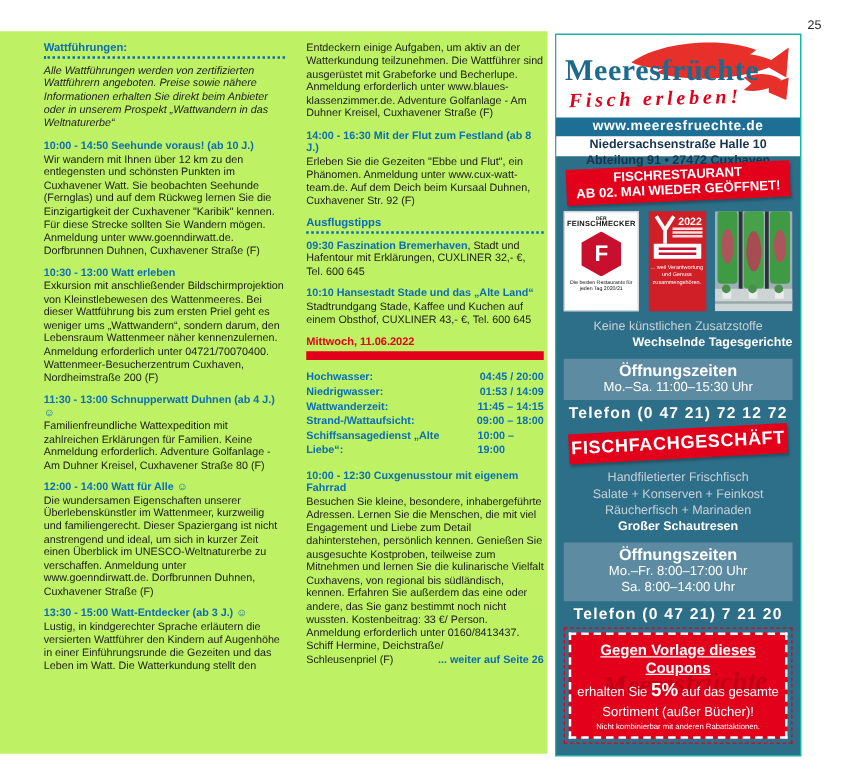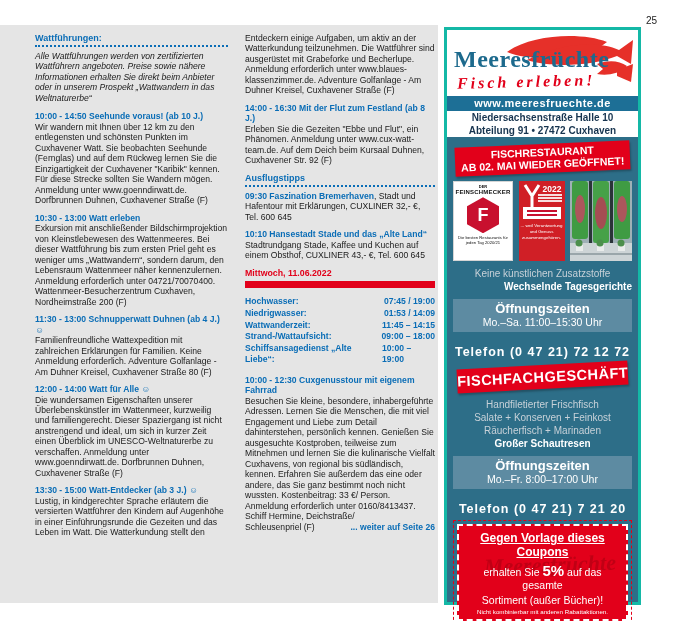--- a/index.html
+++ b/index.html
@@ -2,21 +2,21 @@
 <html><head>
 <meta charset="utf-8">
 <style>
   * { margin:0; padding:0; box-sizing:border-box; }
   html,body { width:676px; height:621px; }
   body { position:relative; background:#ffffff; font-family:"Liberation Sans", sans-serif; color:#1a1a1a; overflow:hidden; }
 
   .page-num { position:absolute; left:646px; top:15px; font-size:10px; color:#222; }
 
   
-  .content-panel { position:absolute; left:0; top:25px; width:438px; height:578px; background:#e5e5e5; }
+  .content-panel { position:absolute; left:0; top:25px; width:438px; height:578px; background:#bef264; }
   .col { position:absolute; top:8px; font-size:8.6px; line-height:1.22; }
   .col-left  { left:35px;  width:193px; }
   .col-mid   { left:245px; width:190px; }
 
   .sec-head { color:#0a6db6; font-weight:bold; font-size:9px; border-bottom:2px dotted #0a6db6; padding-bottom:1px; margin-bottom:4px; }
   .intro { font-style:italic; margin-bottom:8px; }
   .event { margin-bottom:7px; }
   .event-title { color:#0a6db6; font-weight:bold; display:block; }
   .trip { margin-bottom:7px; }
   .trip-title { color:#0a6db6; font-weight:bold; }
@@ -24,27 +24,27 @@
   .date-head { color:#e2001a; font-weight:bold; font-size:8.8px; margin-top:4px; }
   .date-bar { height:7px; background:#e2001a; margin:3px 0 8px 0; }
 
   .tide { margin-bottom:9px; }
   .tide-row { display:flex; justify-content:space-between; color:#0a6db6; font-weight:bold; line-height:1.35; }
 
   .last-line { display:flex; justify-content:space-between; }
   .continue-note { color:#0a6db6; font-weight:bold; }
 
   
-  .ad { position:absolute; left:444px; top:27px; width:197px; height:578px; background:#2d6e88; border:3px solid #14b8a6; }
+  .ad { position:absolute; left:444px; top:27px; width:197px; height:578px; background:#2d6e88; border:1px solid #14b8a6; }
   .ad-logo { position:relative; height:66px; background:#fff; overflow:hidden; }
   .ad-fish-svg { position:absolute; left:0; top:0; }
   .ad-brand { position:absolute; left:7px; top:16px; font-family:"Liberation Serif", serif; font-weight:bold; font-size:24px; letter-spacing:0.5px; color:#1d6a8d; }
   .ad-tagline { position:absolute; left:10px; top:43px; font-family:"Liberation Serif", serif; font-style:italic; font-weight:bold; font-size:16px; letter-spacing:3px; color:#e2001a; transform:rotate(-1.5deg); }
   .ad-www { height:15px; background:#1d6f96; color:#fff; font-weight:bold; font-size:11px; text-align:center; line-height:15px; letter-spacing:0.5px; }
-  .ad-address { height:26px; background:#fff; color:#17344f; font-weight:bold; font-size:10px; text-align:center; line-height:1.25; padding-top:1px; }
+  .ad-address { height:16px; background:#fff; color:#17344f; font-weight:bold; font-size:10px; text-align:center; line-height:1.25; padding-top:1px; }
   .ad-main { padding:7px 6px 6px 6px; }
 
   .banner { background:#e2001a; color:#fff; font-weight:bold; text-align:center; box-shadow:1px 2px 2px rgba(0,0,0,0.25); }
   .banner-restaurant { transform:rotate(-2.5deg); font-size:10.5px; line-height:1.15; padding:2px 0 3px 0; margin:0 2px 8px 2px; }
   .banner-shop { transform:rotate(-3deg); font-size:14.5px; letter-spacing:0.5px; padding:4px 0; margin:4px 4px 9px 4px; }
 
   .badges { display:flex; justify-content:space-between; height:80px; margin-bottom:7px; }
   .badge-feins { width:60px; background:#fff; border:1px solid #d5d5d5; text-align:center; padding-top:2px; }
   .bf-der { font-size:4px; font-weight:bold; color:#111; }
   .bf-name { font-size:6px; font-weight:bold; color:#111; letter-spacing:0.2px; }
@@ -55,21 +55,21 @@
   .b22-rules { position:absolute; right:3px; top:13px; width:24px; }
   .b22-rules div { height:1.5px; background:rgba(255,255,255,0.85); margin-bottom:1.5px; }
   .b22-white { position:absolute; left:4px; top:26px; width:38px; height:12px; background:#fff; }
   .b22-white div { height:2px; background:#c8102e; margin:2.5px 4px 0 4px; }
   .b22-slogan { position:absolute; left:2px; top:42px; width:42px; color:#fff; font-size:4.4px; line-height:1.3; }
   .ad-photo { width:62px; }
 
   .features { text-align:center; font-size:10px; line-height:1.25; color:#c7d1d8; margin-bottom:6px; }
   .features .bold-white { color:#fff; font-weight:bold;text-align:right; }
 
-  .hours-box { background:#5d8ba2; text-align:center; color:#fff; padding:2px 0 3px 0; margin-bottom:13px; }
+  .hours-box { background:#5d8ba2; text-align:center; color:#fff; padding:2px 0 3px 0; margin-bottom:3px; }
   .hours-title { font-size:13px; font-weight:bold; }
   .hours-line { font-size:10.5px; line-height:1.25; }
 
   .phone { text-align:center; color:#fff; font-weight:bold; font-size:12.5px; letter-spacing:1px; margin-bottom:6px; }
 
   .shop-lines { text-align:center; font-size:10px; line-height:1.3; color:#c7d1d8; margin-bottom:6px; }
   .shop-lines .bold-white { color:#fff; font-weight:bold; }
 
   .coupon { position:relative; background:#e2001a; border:2px dashed #fff; outline:1.5px dashed #e2001a; outline-offset:3px; margin:8px 4px 0 4px; padding:5px 3px 4px 3px; text-align:center; color:#fff; overflow:hidden; }
   .coupon-title { font-weight:bold; font-size:12px; text-decoration:underline; position:relative; z-index:2; }
@@ -128,21 +128,21 @@
       <span class="trip-title" style="display:block">10:10 Hansestadt Stade und das „Alte Land“</span>
       <span>Stadtrundgang Stade, Kaffee und Kuchen auf einem Obsthof, CUXLINER 43,- €, Tel. 600 645</span>
     </div>
 
     <div class="date-head">Mittwoch, 11.06.2022</div>
     <div class="date-bar"></div>
 
     <div class="tide">
       <div class="tide-row">
         <span>Hochwasser:</span>
-        <span>07:45 / 19:00</span>
+        <span>04:45 / 20:00</span>
       </div>
       <div class="tide-row">
         <span>Niedrigwasser:</span>
         <span>01:53 / 14:09</span>
       </div>
       <div class="tide-row">
         <span>Wattwanderzeit:</span>
         <span>11:45 – 14:15</span>
       </div>
       <div class="tide-row">
@@ -255,20 +255,21 @@
     <div class="shop-lines">
       <div>Handfiletierter Frischfisch</div>
       <div>Salate + Konserven + Feinkost</div>
       <div>Räucherfisch + Marinaden</div>
       <div class="bold-white">Großer Schautresen</div>
     </div>
 
     <div class="hours-box">
       <div class="hours-title">Öffnungszeiten</div>
       <div class="hours-line">Mo.–Fr. 8:00–17:00 Uhr</div>
+      <div class="hours-line">Sa. 8:00–14:00 Uhr</div>
     </div>
 
     <div class="phone">Telefon (0 47 21) 7 21 20</div>
 
     <div class="coupon">
       <div class="coupon-watermark">Meeresfrüchte</div>
       <div class="coupon-title">Gegen Vorlage dieses Coupons</div>
       <div class="coupon-line">
         <span>erhalten Sie </span><span class="big">5%</span><span> auf das gesamte</span>
       </div>

